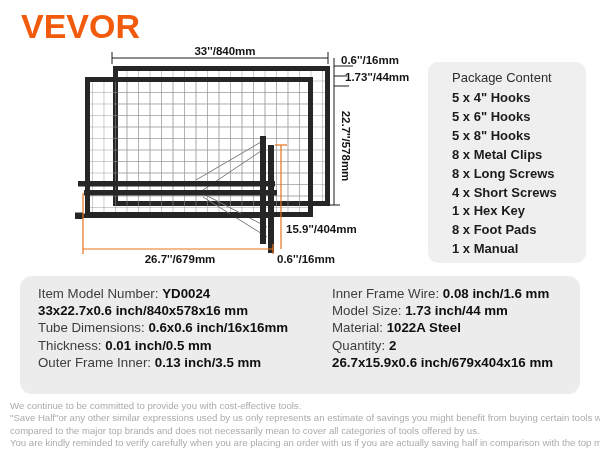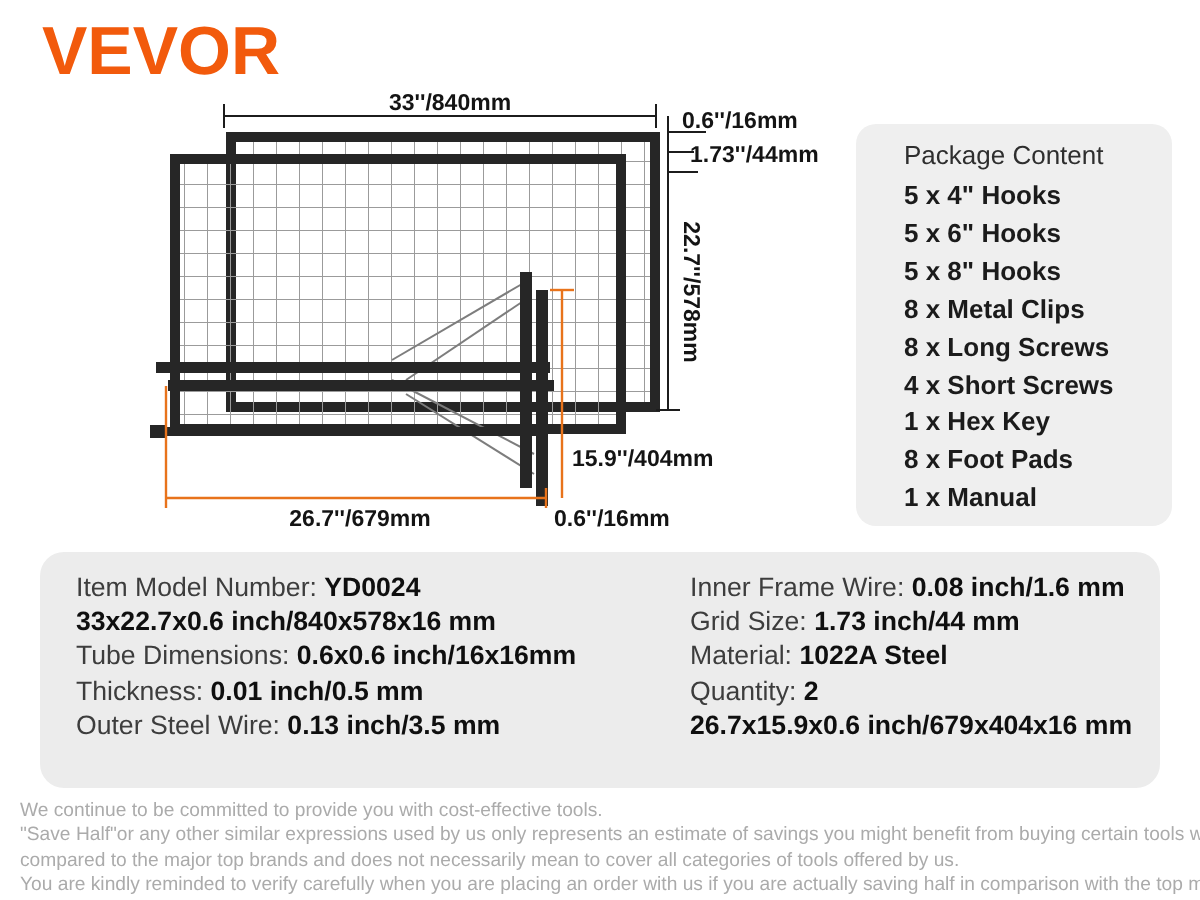--- a/index.html
+++ b/index.html
@@ -7,21 +7,21 @@
        font-family:"Liberation Sans",sans-serif;}
   .logo{position:absolute;left:21px;top:9px;font-size:34px;font-weight:900;
         letter-spacing:0px;color:#f25a0c;line-height:34px;}
   .diagram{position:absolute;left:0;top:0;width:430px;height:272px;}
   .dimt{font-family:"Liberation Sans",sans-serif;font-size:11.5px;font-weight:bold;fill:#141414;}
   .package{position:absolute;left:428px;top:62px;width:158px;height:201px;background:#efefef;
            border-radius:10px;box-sizing:border-box;padding:7px 0 0 24px;}
   .pkg-title{font-size:13px;color:#2e2e2e;line-height:17px;margin-bottom:3px;font-weight:normal;}
   .pkg-item{font-size:13px;font-weight:bold;color:#1b1b1b;line-height:18.9px;white-space:nowrap;}
   .specs{position:absolute;left:20px;top:276px;width:560px;height:118px;background:#ececec;
-         border-radius:12px;box-sizing:border-box;padding:9px 0 0 18px;display:flex;gap:13px;}
+         border-radius:12px;box-sizing:border-box;padding:9px 0 0 18px;display:flex;}
   .spec-col1{width:294px;}
   .spec-col2{flex:1;}
   .spec-line{font-size:13.3px;line-height:17.2px;color:#3d3d3d;white-space:nowrap;}
   .spec-line .val{font-weight:bold;color:#0f0f0f;}
   .footer{position:absolute;left:10px;top:400px;width:586px;}
   .fline{font-size:9.6px;line-height:12.3px;color:#ababab;white-space:nowrap;}
 </style>
 </head>
 <body>
 
@@ -112,25 +112,25 @@
         <div class="pkg-item">1 x Manual</div>
       </div>
   </div>
 
   <div class="specs">
     <div class="spec-col1">
         <div class="spec-line"><span class="lbl">Item Model Number: </span><span class="val">YD0024</span></div>
         <div class="spec-line"><span class="val">33x22.7x0.6 inch/840x578x16 mm</span></div>
         <div class="spec-line"><span class="lbl">Tube Dimensions: </span><span class="val">0.6x0.6 inch/16x16mm</span></div>
         <div class="spec-line"><span class="lbl">Thickness: </span><span class="val">0.01 inch/0.5 mm</span></div>
-        <div class="spec-line"><span class="lbl">Outer Steel Wire: </span><span class="val">0.13 inch/3.5 mm</span></div>
+        <div class="spec-line"><span class="lbl">Outer Frame Inner: </span><span class="val">0.13 inch/3.5 mm</span></div>
       </div>
     <div class="spec-col2">
         <div class="spec-line"><span class="lbl">Inner Frame Wire: </span><span class="val">0.08 inch/1.6 mm</span></div>
-        <div class="spec-line"><span class="lbl">Grid Size: </span><span class="val">1.73 inch/44 mm</span></div>
+        <div class="spec-line"><span class="lbl">Model Size: </span><span class="val">1.73 inch/44 mm</span></div>
         <div class="spec-line"><span class="lbl">Material: </span><span class="val">1022A Steel</span></div>
         <div class="spec-line"><span class="lbl">Quantity: </span><span class="val">2</span></div>
         <div class="spec-line"><span class="val">26.7x15.9x0.6 inch/679x404x16 mm</span></div>
       </div>
   </div>
 
   <div class="footer">
       <div class="fline">We continue to be committed to provide you with cost-effective tools.</div>
       <div class="fline">"Save Half"or any other similar expressions used by us only represents an estimate of savings you might benefit from buying certain tools with us</div>
       <div class="fline">compared to the major top brands and does not necessarily mean to cover all categories of tools offered by us.</div>

